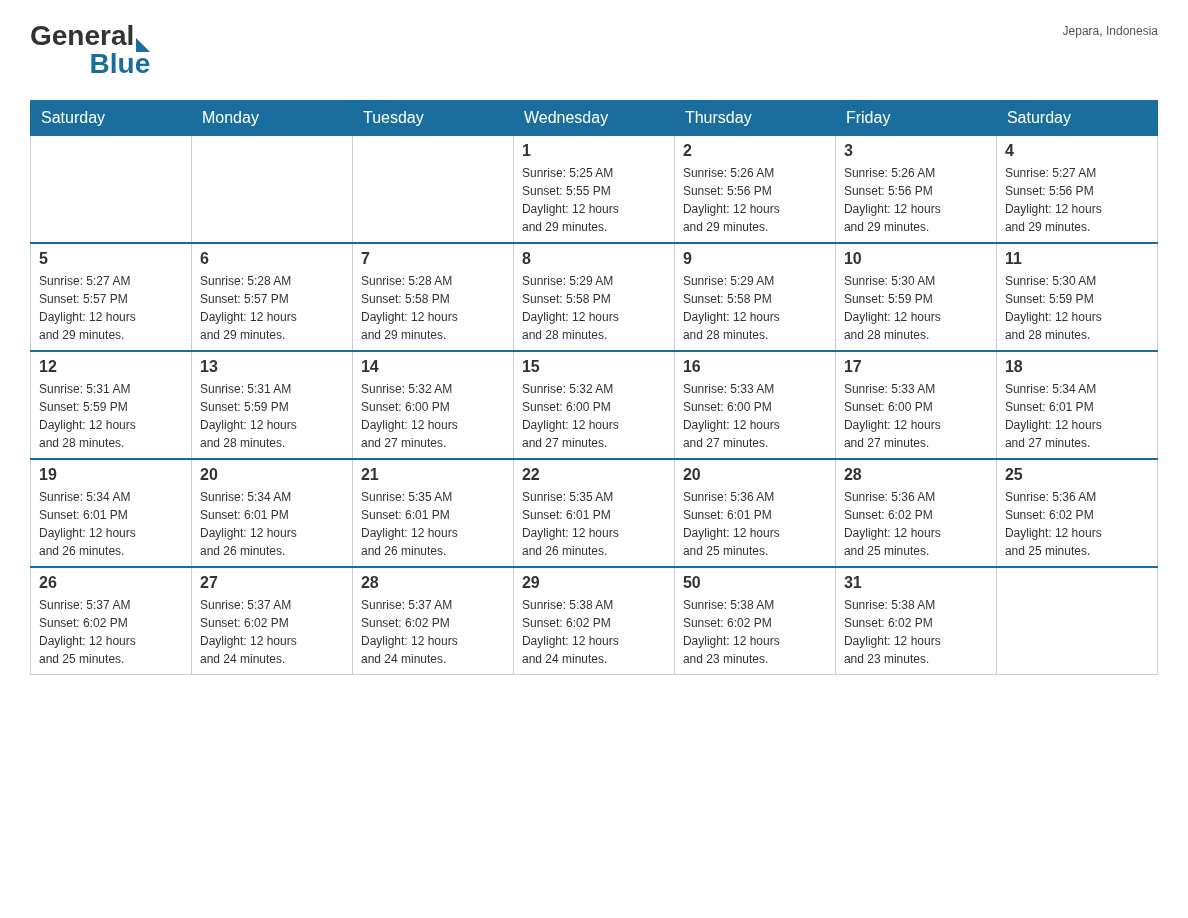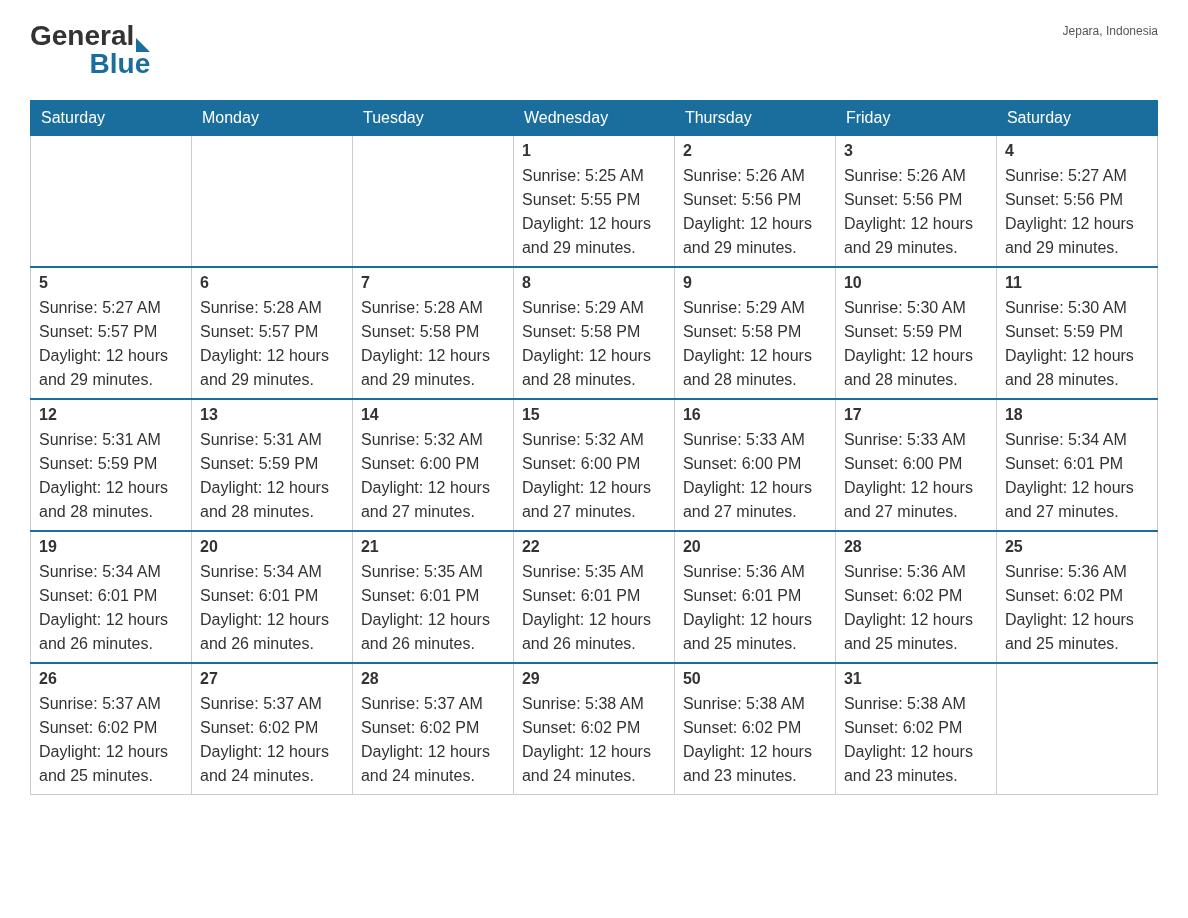--- a/index.html
+++ b/index.html
@@ -91,21 +91,21 @@
       background: #fff;
     }
     .day-number {
       font-size: 16px;
       font-weight: bold;
       color: #333;
       display: block;
       margin-bottom: 4px;
     }
     .day-info {
-      font-size: 16px;
+      font-size: 12px;
       color: #333;
       line-height: 1.5;
     }
     .row-separator td {
       border-top: 2px solid #1a6e9e !important;
     }
   </style>
 </head>
 <body>
 

